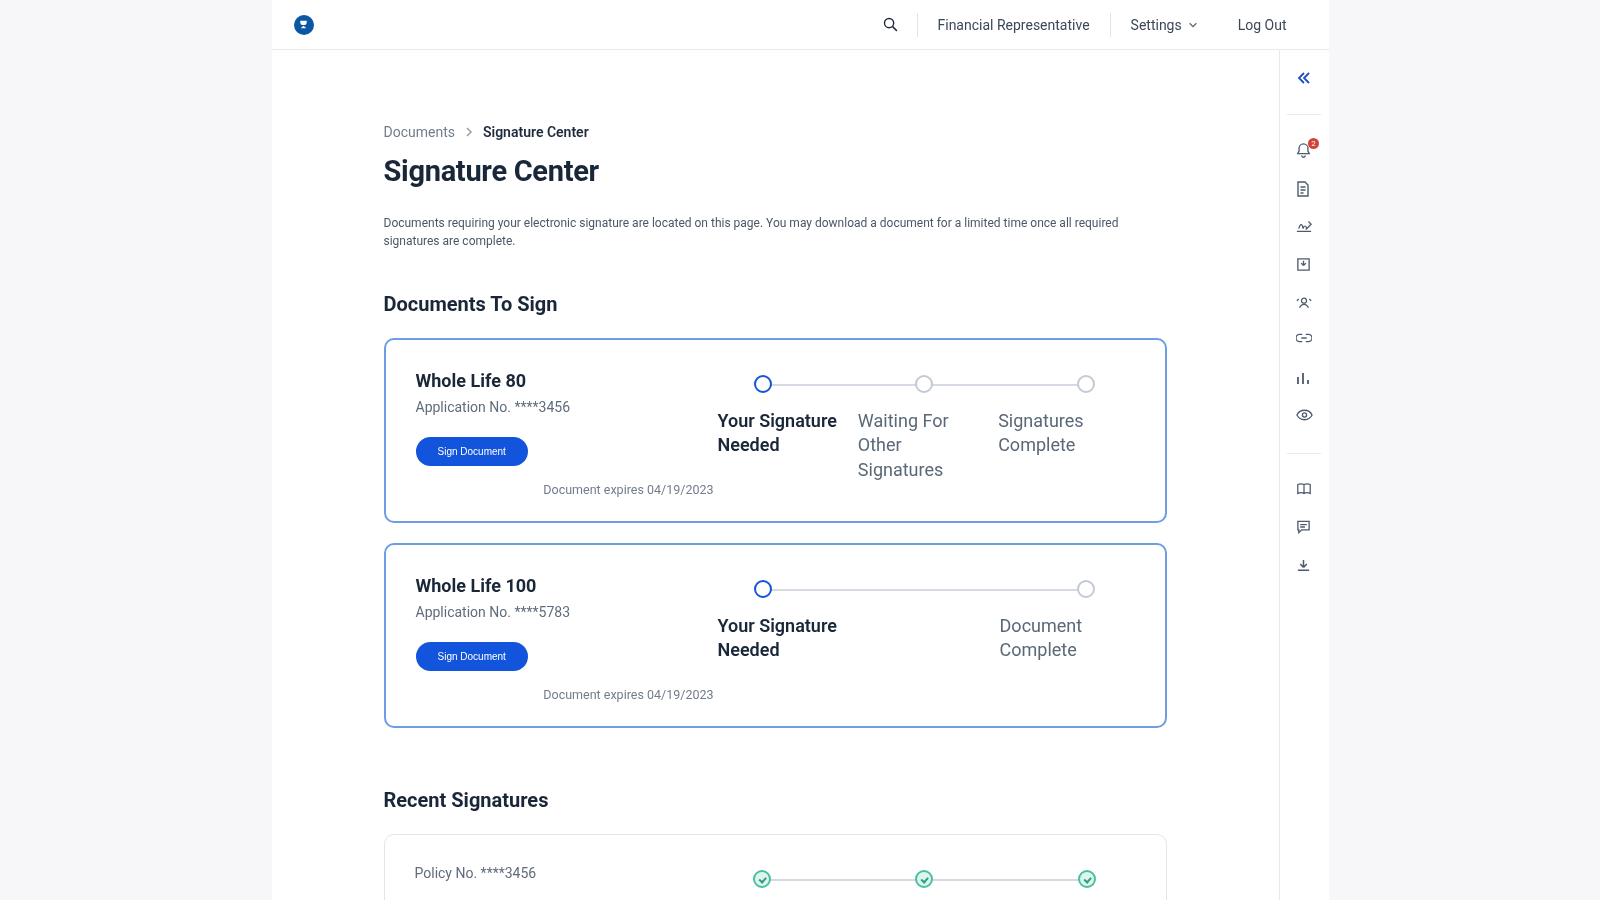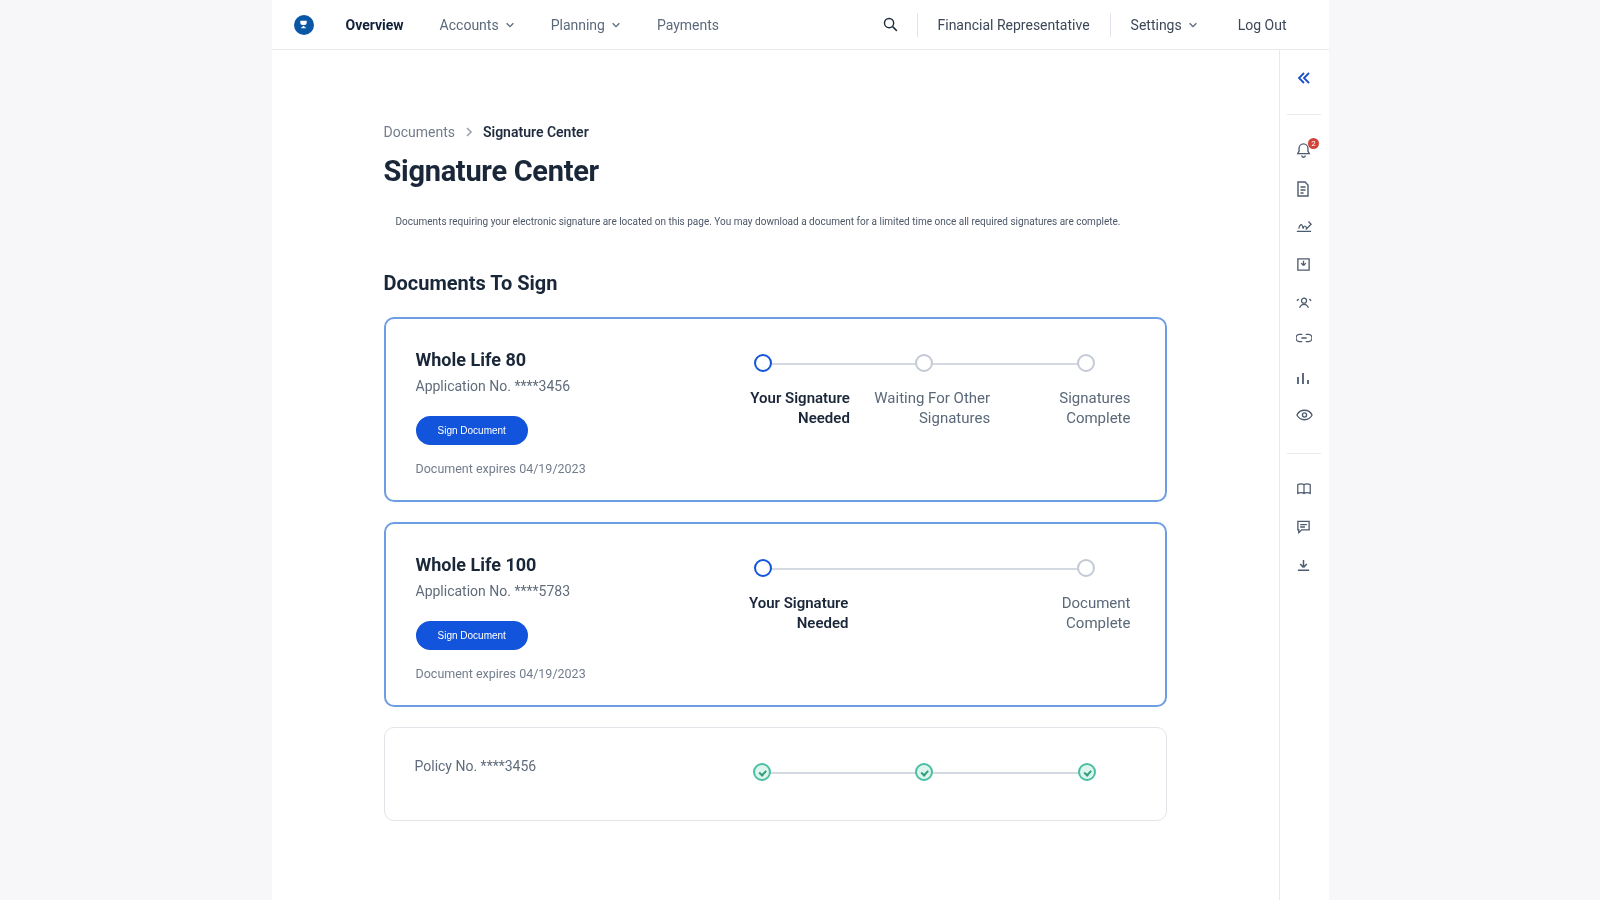--- a/index.html
+++ b/index.html
@@ -72,21 +72,21 @@
     min-width: 11px; height: 11px;
     border-radius: 6px; text-align: center;
     padding: 0 2px;
   }
 
   
   .breadcrumb { display: flex; align-items: center; gap: 10px; color: #727d8c; font-size: 14px; margin-bottom: 14px; }
   .breadcrumb .crumb-link { cursor: pointer; }
   .breadcrumb .crumb-current { color: #1e2b3c; font-weight: 600; }
   h1.page-title { font-size: 29px; font-weight: 700; color: #1a2739; margin-bottom: 26px; letter-spacing: -0.3px; }
-  .page-desc { color: #4c5767; font-size: 10px; line-height: 1.5; max-width: 760px; margin-bottom: 42px; margin-left: 12px; }
+  .page-desc { color: #4c5767; font-size: 12px; line-height: 1.5; max-width: 760px; margin-bottom: 42px; }
 
   .section-heading { font-size: 20px; font-weight: 700; color: #1a2739; margin-bottom: 22px; }
   .section-heading.mt { margin-top: 60px; }
 
   
   .doc-card {
     border: 2px solid #6d9de2;
     border-radius: 10px;
     padding: 30px 30px 24px 30px;
     margin-bottom: 20px;
@@ -94,21 +94,21 @@
   }
   .doc-card.recent { border: 1px solid #e1e5ea; }
   .doc-left { width: 298px; flex-shrink: 0; }
   .doc-title { font-size: 18px; font-weight: 700; color: #1a2739; margin-bottom: 8px; }
   .doc-sub { font-size: 14px; color: #606c7c; margin-bottom: 22px; }
   .btn-primary {
     background: #1254db; color: #fff; border: none;
     border-radius: 20px; padding: 9px 22px;
     font-size: 10px; font-weight: 500; cursor: pointer;
   }
-  .doc-exp { font-size: 12.5px; color: #727d8c; margin-top: 16px; }
+  .doc-exp { font-size: 12.5px; color: #727d8c; margin-top: 16px; text-align: right; }
 
   
   .stepper { flex: 1; padding-top: 5px; }
   .step-track { position: relative; height: 20px; margin: 0 40px; }
   .step-line { position: absolute; top: 9px; left: 10px; right: 10px; height: 2px; background: #d5dae2; }
   .step-line.two {  }
   .step-nodes { position: absolute; left: 0; right: 0; top: 0; display: flex; justify-content: space-between; }
   .step-node {
     width: 18px; height: 18px; border-radius: 50%;
     background: #fff; border: 2px solid #c3cad5;
@@ -116,55 +116,35 @@
   }
   .step-node.active { border-color: #1254db; border-width: 2.5px; }
   .step-node.done { border-color: #4abfa3; background: #def5ee; }
   .step-node.done::after {
     content: ""; position: absolute; left: 4px; top: 5px;
     width: 5px; height: 2.5px;
     border-left: 2px solid #2e9e7d; border-bottom: 2px solid #2e9e7d;
     transform: rotate(-48deg);
   }
   .step-labels { display: flex; margin: 14px 0 0 0; }
-  .step-label { flex: 1; text-align: right; font-size: 15px; line-height: 1.35; color: #5a6878; padding: 0 4px; }
+  .step-label { flex: 1; text-align: left; font-size: 18px; line-height: 1.35; color: #5a6878; padding: 0 4px; }
   .step-label.bold { color: #1a2739; font-weight: 600; }
 
   svg { display: block; }
 </style>
 </head>
 <body>
 
 <div class="app-shell">
 
   <div class="topbar">
     <div class="logo">
       <svg width="11" height="11" viewBox="0 0 24 24">
           <path d="M5 4h14v4a5 5 0 0 1-5 5h-4a5 5 0 0 1-5-5V4zm5 11h4v3h3v2H7v-2h3v-3z"></path>
         </svg>
-    </div>
-    <div class="nav-items">
-      <div class="nav-item active">
-          <span>Overview</span>
-        </div>
-      <div class="nav-item">
-        <span>Accounts</span>
-        <svg class="chevron-down" viewBox="0 0 12 12">
-            <path d="M2 4l4 4 4-4" fill="none" stroke="#5c6a7c" stroke-width="1.6"></path>
-          </svg>
-      </div>
-      <div class="nav-item">
-        <span>Planning</span>
-        <svg class="chevron-down" viewBox="0 0 12 12">
-            <path d="M2 4l4 4 4-4" fill="none" stroke="#5c6a7c" stroke-width="1.6"></path>
-          </svg>
-      </div>
-      <div class="nav-item">
-          <span>Payments</span>
-        </div>
     </div>
     <div class="spacer"></div>
     <div class="search-btn">
       <svg width="17" height="17" viewBox="0 0 24 24">
           <circle cx="10" cy="10" r="6.5" fill="none" stroke="#1e2b3c" stroke-width="2"></circle>
           <line x1="15" y1="15" x2="21" y2="21" stroke="#1e2b3c" stroke-width="2"></line>
         </svg>
     </div>
     <div class="divider"></div>
     <div class="right-nav">
@@ -241,20 +221,21 @@
             </div>
           </div>
           <div class="step-labels">
             <div class="step-label bold" style="flex:0 0 33%;">Your Signature Needed</div>
             <div class="step-label" style="flex:0 0 34%;"></div>
             <div class="step-label" style="flex:0 0 33%;">Document Complete</div>
           </div>
         </div>
       </div>
 
+      <h3 class="section-heading mt">Recent Signatures</h3>
 
       <div class="doc-card recent">
         <div class="doc-left">
           <div class="doc-sub">Policy No. ****3456</div>
         </div>
         <div class="stepper">
           <div class="step-track">
             <div class="step-line"></div>
             <div class="step-nodes">
               <div class="step-node done"></div>

